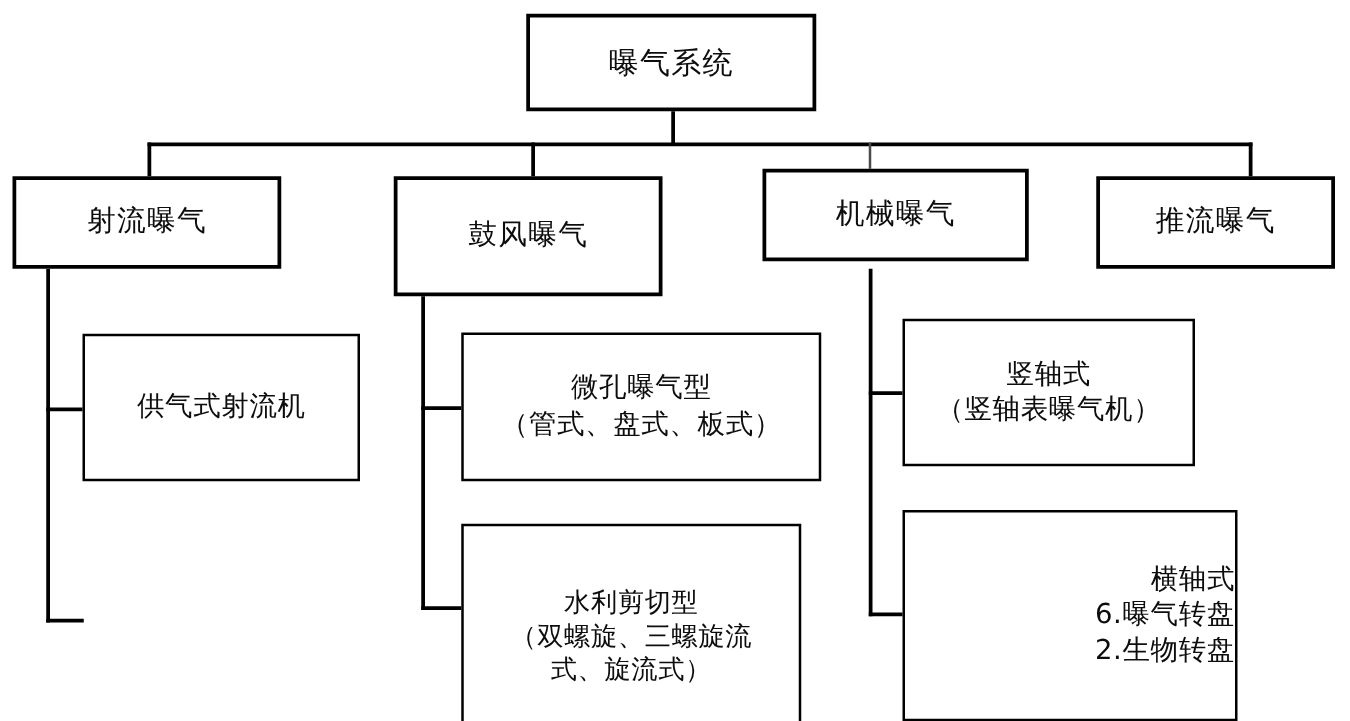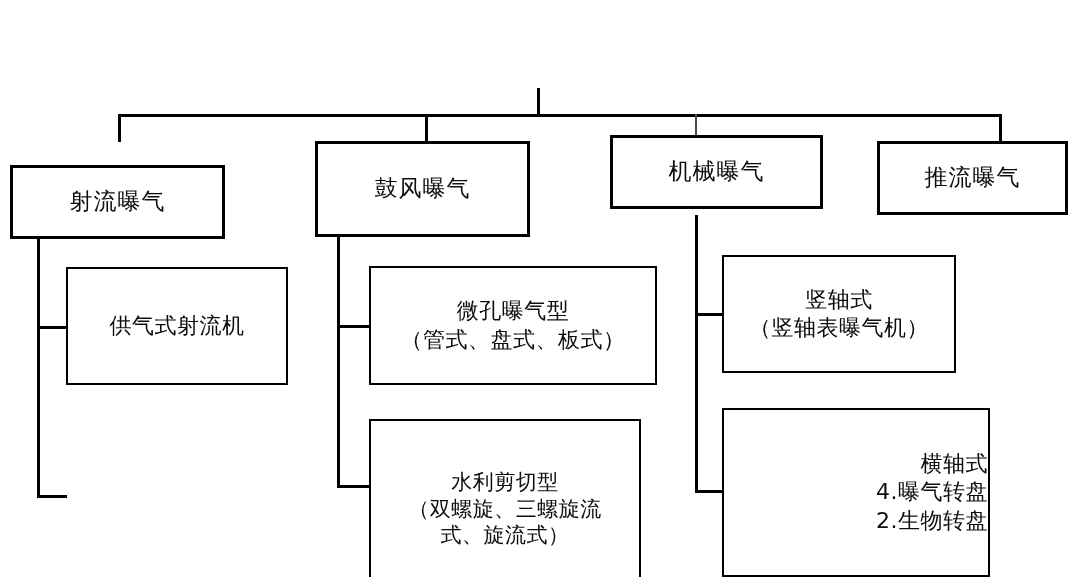--- a/index.html
+++ b/index.html
@@ -76,22 +76,25 @@
   <div class="conn h" style="left:37px; top:495px; width:30px;"></div>
 
   <div class="conn v" style="left:337px; top:215px; height:273px;"></div>
   <div class="conn h" style="left:337px; top:325px; width:33px;"></div>
   <div class="conn h" style="left:337px; top:485px; width:33px;"></div>
 
   <div class="conn v" style="left:695px; top:215px; height:278px;"></div>
   <div class="conn h" style="left:695px; top:313px; width:29px;"></div>
   <div class="conn h" style="left:695px; top:490px; width:29px;"></div>
 
+  <div class="node lvl1" style="left:421px; top:11px; width:232px; height:78px;">
+    <span class="line">曝气系统</span>
+  </div>
 
-  <div class="node lvl2" style="left:10px; top:141px; width:215px; height:74px;margin-top:24px;">
+  <div class="node lvl2" style="left:10px; top:141px; width:215px; height:74px;">
     <span class="line">射流曝气</span>
   </div>
 
   <div class="node lvl2" style="left:315px; top:141px; width:215px; height:96px;">
     <span class="line">鼓风曝气</span>
   </div>
 
   <div class="node lvl2" style="left:586px; top:135px; width:213px; height:74px;margin-left:24px;">
     <span class="line">机械曝气</span>
   </div>
@@ -116,17 +119,17 @@
     <span class="line">式、旋流式）</span>
   </div>
 
   <div class="node lvl3" style="left:722px; top:255px; width:234px; height:118px;">
     <span class="line">竖轴式</span>
     <span class="line">（竖轴表曝气机）</span>
   </div>
 
   <div class="node lvl3" style="left:722px; top:408px; width:268px; height:169px;align-items:flex-end;">
     <span class="line">横轴式</span>
-    <span class="line">4.曝气转盘</span>
+    <span class="line">6.曝气转盘</span>
     <span class="line">2.生物转盘</span>
   </div>
 
 </div>
 
 </body></html>

